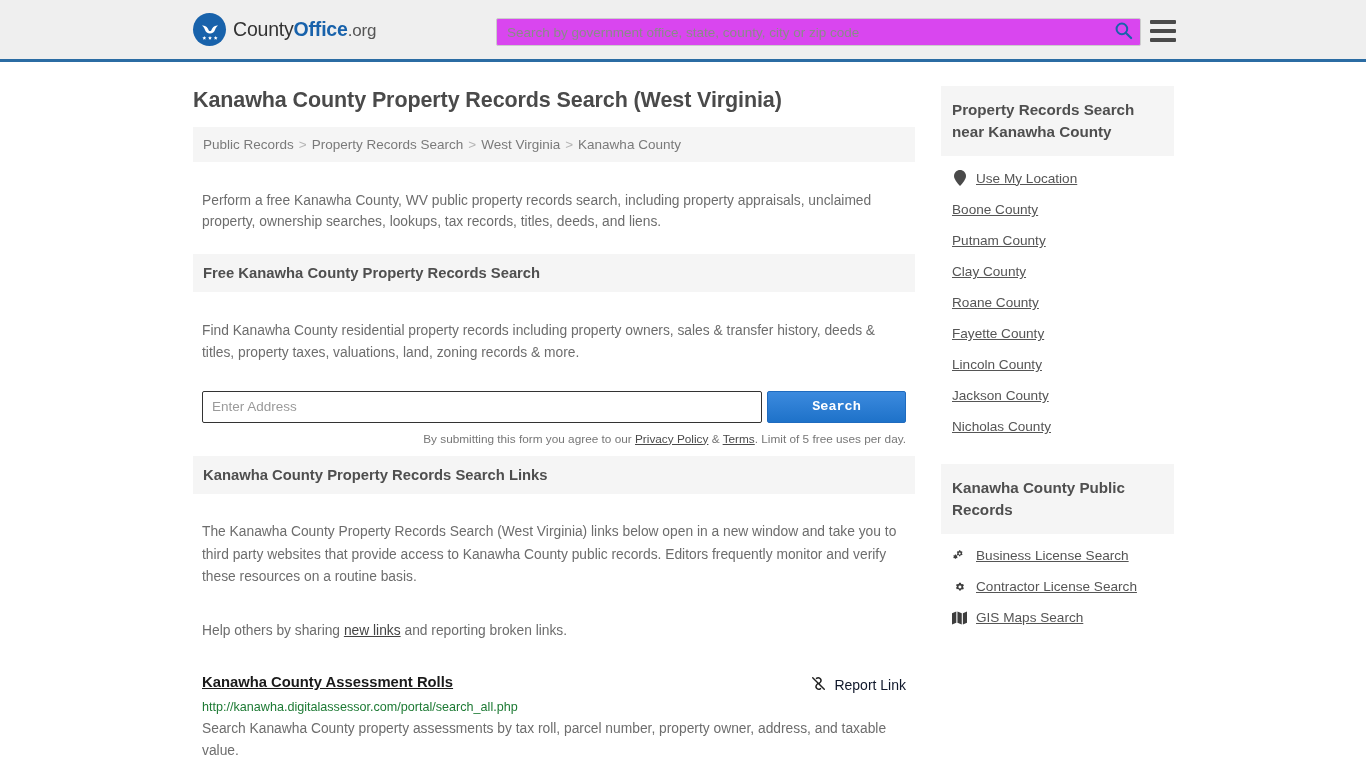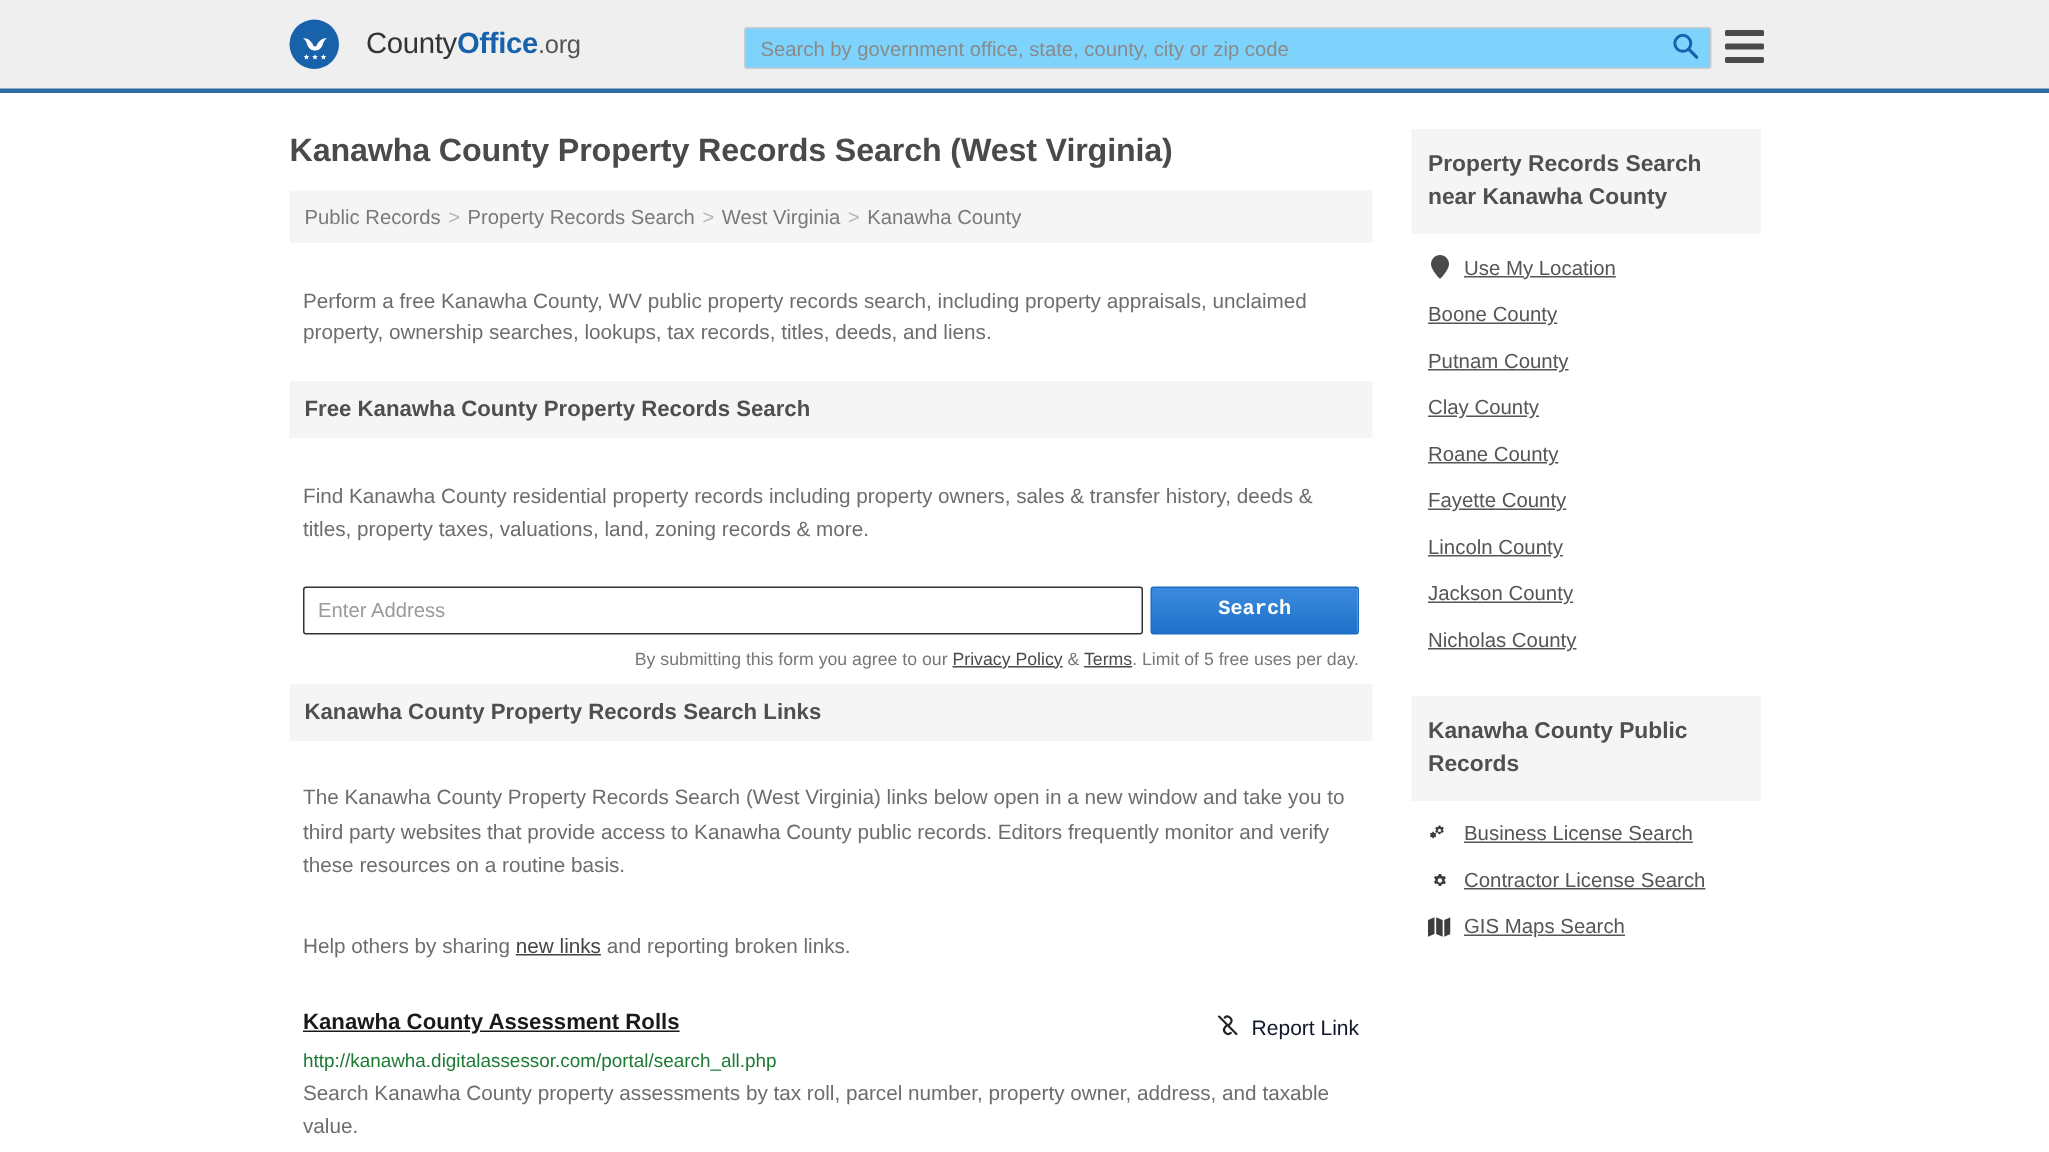--- a/index.html
+++ b/index.html
@@ -18,21 +18,21 @@
     background: #efefef;
     border-bottom: 3px solid #2b6ca3;
     display: flex;
     align-items: center;
     position: relative;
   }
   .logo-wrap {
     display: flex;
     align-items: center;
     margin-left: 193px;
-    gap: 18px;
+    gap: 7px;
     text-decoration: none;
   }
   .logo-mark {
     width: 33px; height: 33px;
     border-radius: 50%;
     background: #1862ab;
     display: flex;
     flex-direction: column;
     align-items: center;
     justify-content: center;
@@ -47,21 +47,21 @@
   }
   .logo-text .bold-blue { color: #1862ab; font-weight: bold; }
   .logo-text .dot-org { color: #555555; font-size: 17px; }
 
   .search-wrap {
     position: absolute;
     left: 496px;
     top: 18px;
     width: 645px;
     height: 28px;
-    background: #7dd3fc;
+    background: #d946ef;
     border: 1px solid #cccccc;
     border-radius: 2px;
     display: flex;
     align-items: flex-end;
   }
   .search-input {
     flex: 1;
     height: 100%;
     border: none;
     outline: none;

